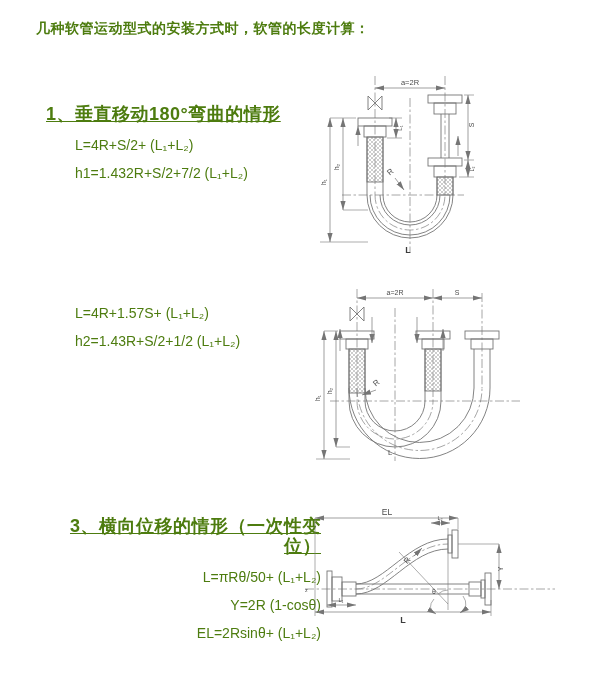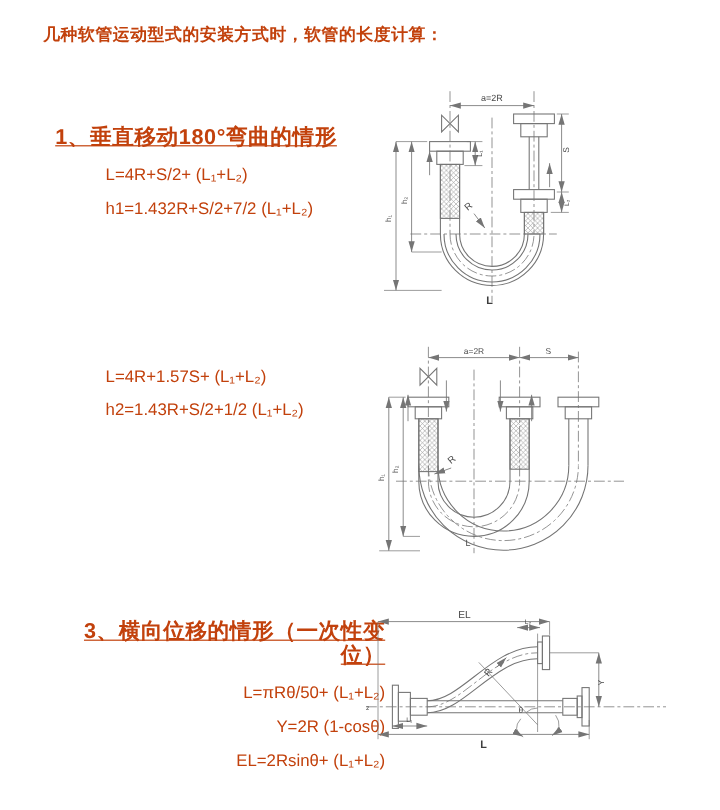--- a/index.html
+++ b/index.html
@@ -1,27 +1,27 @@
 <!DOCTYPE html>
 <html><head>
 <meta charset="utf-8">
 <style>
   html,body { margin:0; padding:0; background:#e8e8e8; }
   #page {
     position:relative; width:600px; height:675px; background:#ffffff;
-    font-family:"Liberation Sans","DejaVu Sans",sans-serif; color:#c2410c;
+    font-family:"Liberation Sans","DejaVu Sans",sans-serif; color:#4d7c0f;
     overflow:hidden; margin:0 auto;
   }
   .title {
     position:absolute; left:36px; top:20px; font-size:14px; font-weight:bold;
     letter-spacing:0.5px; white-space:nowrap;
   }
   .sec { position:absolute; left:46px; width:275px; }
   .sec-heading { font-size:18px; font-weight:bold; letter-spacing:0.5px; margin:0 0 7px 0; line-height:20px;text-decoration:underline; }
-  .formula { margin-left:42px; font-size:14px; line-height:28px; white-space:nowrap; }
+  .formula { margin-left:29px; font-size:14px; line-height:28px; white-space:nowrap; }
   #sec1 { top:104px; }
   #sec2 { top:299px; }
   #sec3 { top:516px;text-align:right; }
   svg.diag { position:absolute; }
   svg.diag .cl { stroke-dasharray:9 2.5 2.5 2.5; stroke-width:0.65; }
   svg.diag .dim { stroke-width:0.7; }
   svg.diag .thin { stroke-width:0.6; }
   svg.diag text { fill:#4a4a4a; stroke:none; font-family:"Liberation Sans","DejaVu Sans",sans-serif; }
   svg.diag text.big { fill:#3d3d3d; font-weight:bold; }
 </style>

